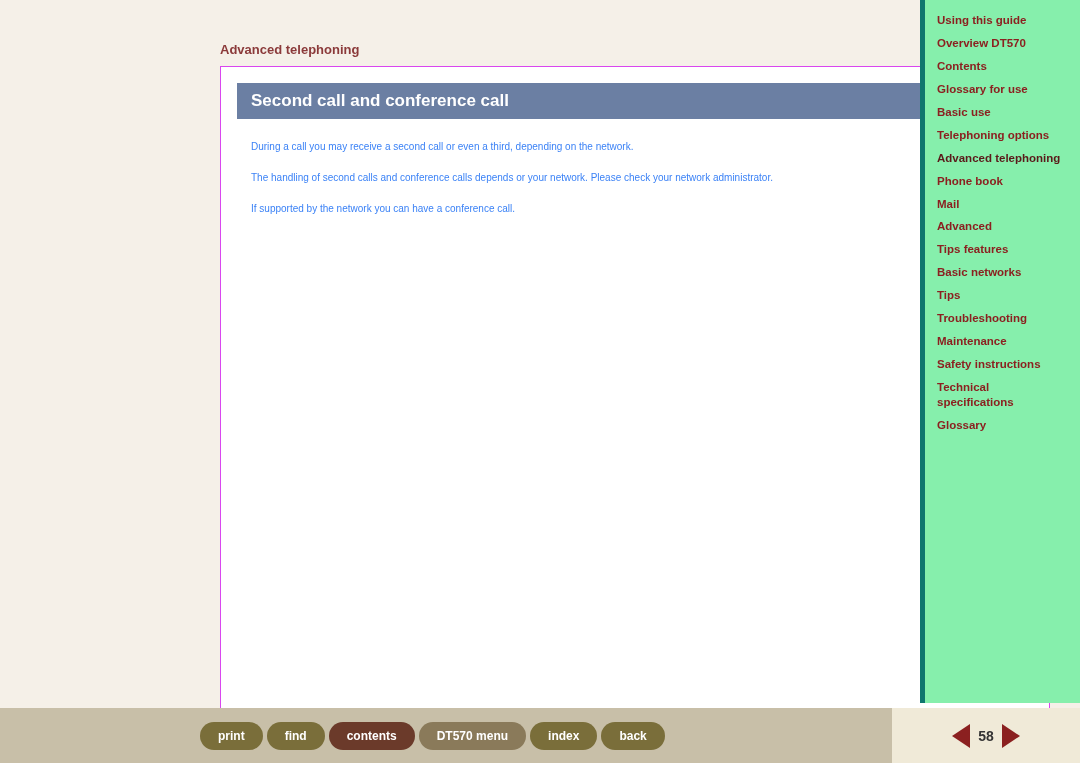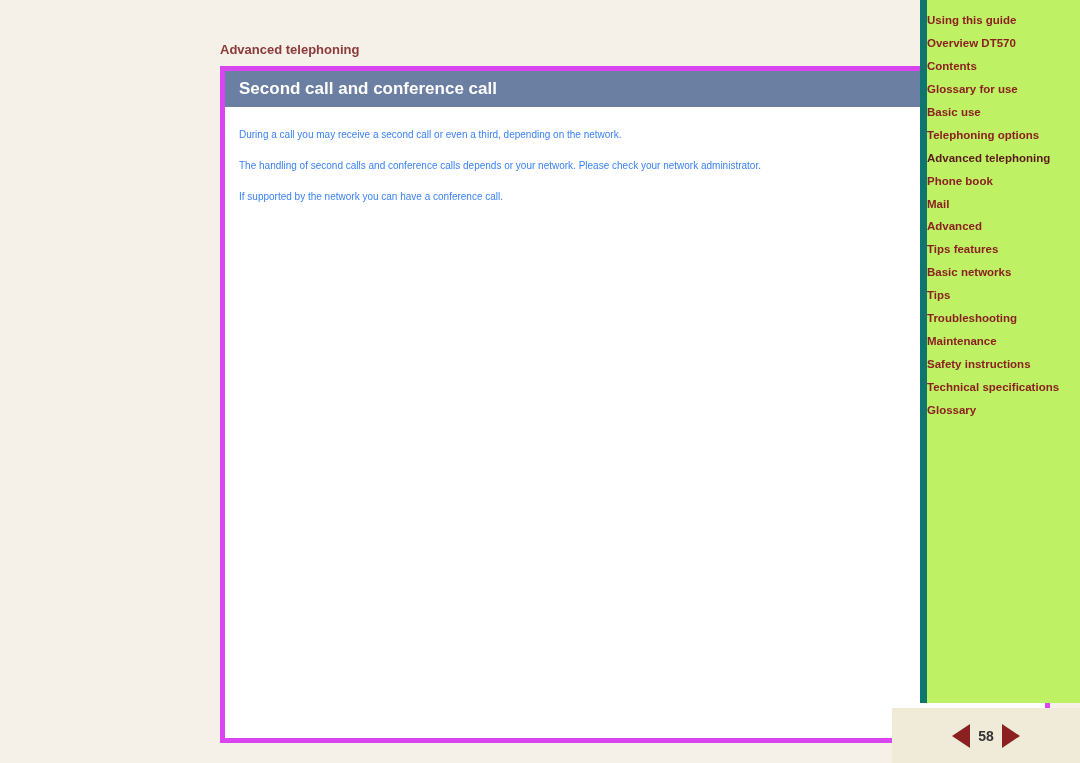--- a/index.html
+++ b/index.html
@@ -31,22 +31,22 @@
 
     .breadcrumb-text {
       color: #8B3A3A;
       font-weight: bold;
       font-size: 13px;
     }
 
     .content-box {
       flex: 1;
       background: #fff;
-      border: 5px solid #d946ef;
-      padding: 0;
+      border: 1px solid #d946ef;
+      padding: 16px;
       margin-bottom: 0;
     }
 
     .content-title-bar {
       background: #6b7fa3;
       padding: 8px 14px;
       margin-bottom: 0;
     }
 
     .content-title-bar h1 {
@@ -62,23 +62,23 @@
     .content-body p {
       font-size: 10px;
       color: #3b82f6;
       line-height: 1.5;
       margin-bottom: 16px;
     }
 
     
     .sidebar {
       width: 160px;
-      background: #bef264;
-      border-left: 7px solid #0f766e;
-      padding: 10px 0;
+      background: #86efac;
+      border-left: 5px solid #0f766e;
+      padding: 10px 12px;
       display: flex;
       flex-direction: column;
       gap: 2px;
       position: absolute;
       right: 0;
       top: 0;
       bottom: 60px;
       overflow-y: auto;
     }
 
@@ -209,20 +209,30 @@
       <div class="sidebar-item">Tips features</div>
       <div class="sidebar-item">Basic networks</div>
       <div class="sidebar-item">Tips</div>
       <div class="sidebar-item">Troubleshooting</div>
       <div class="sidebar-item">Maintenance</div>
       <div class="sidebar-item">Safety instructions</div>
       <div class="sidebar-item">Technical specifications</div>
       <div class="sidebar-item">Glossary</div>
     </div>
 
+  <div class="toolbar" id="toolbar-container">
+    <div class="toolbar-buttons" id="toolbar-buttons">
+    <button class="toolbar-btn btn-olive">print</button>
+        <button class="toolbar-btn btn-olive">find</button>
+        <button class="toolbar-btn btn-brown">contents</button>
+        <button class="toolbar-btn btn-tan">DT570 menu</button>
+        <button class="toolbar-btn btn-olive">index</button>
+        <button class="toolbar-btn btn-olive">back</button>
+      </div>
+  </div>
 
   <div class="bottom-right-nav">
     <div class="arrow-btn">
       <div class="arrow-left"></div>
     </div>
     <span class="page-number">58</span>
     <div class="arrow-btn">
       <div class="arrow-right"></div>
     </div>
   </div>

